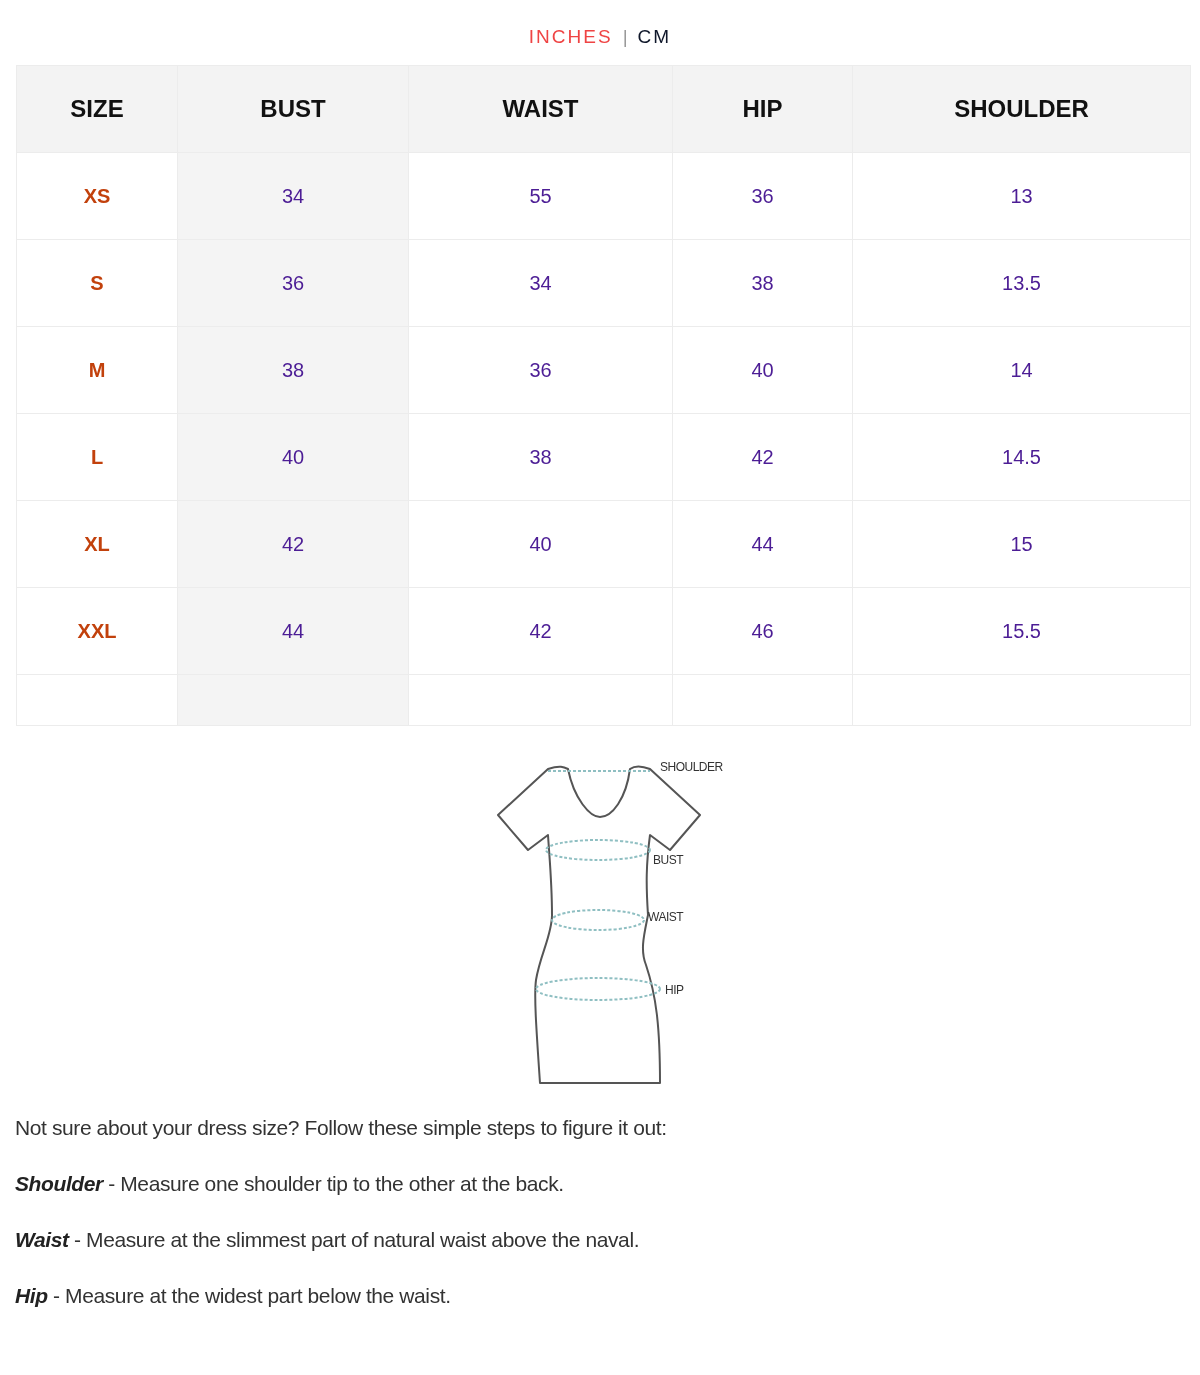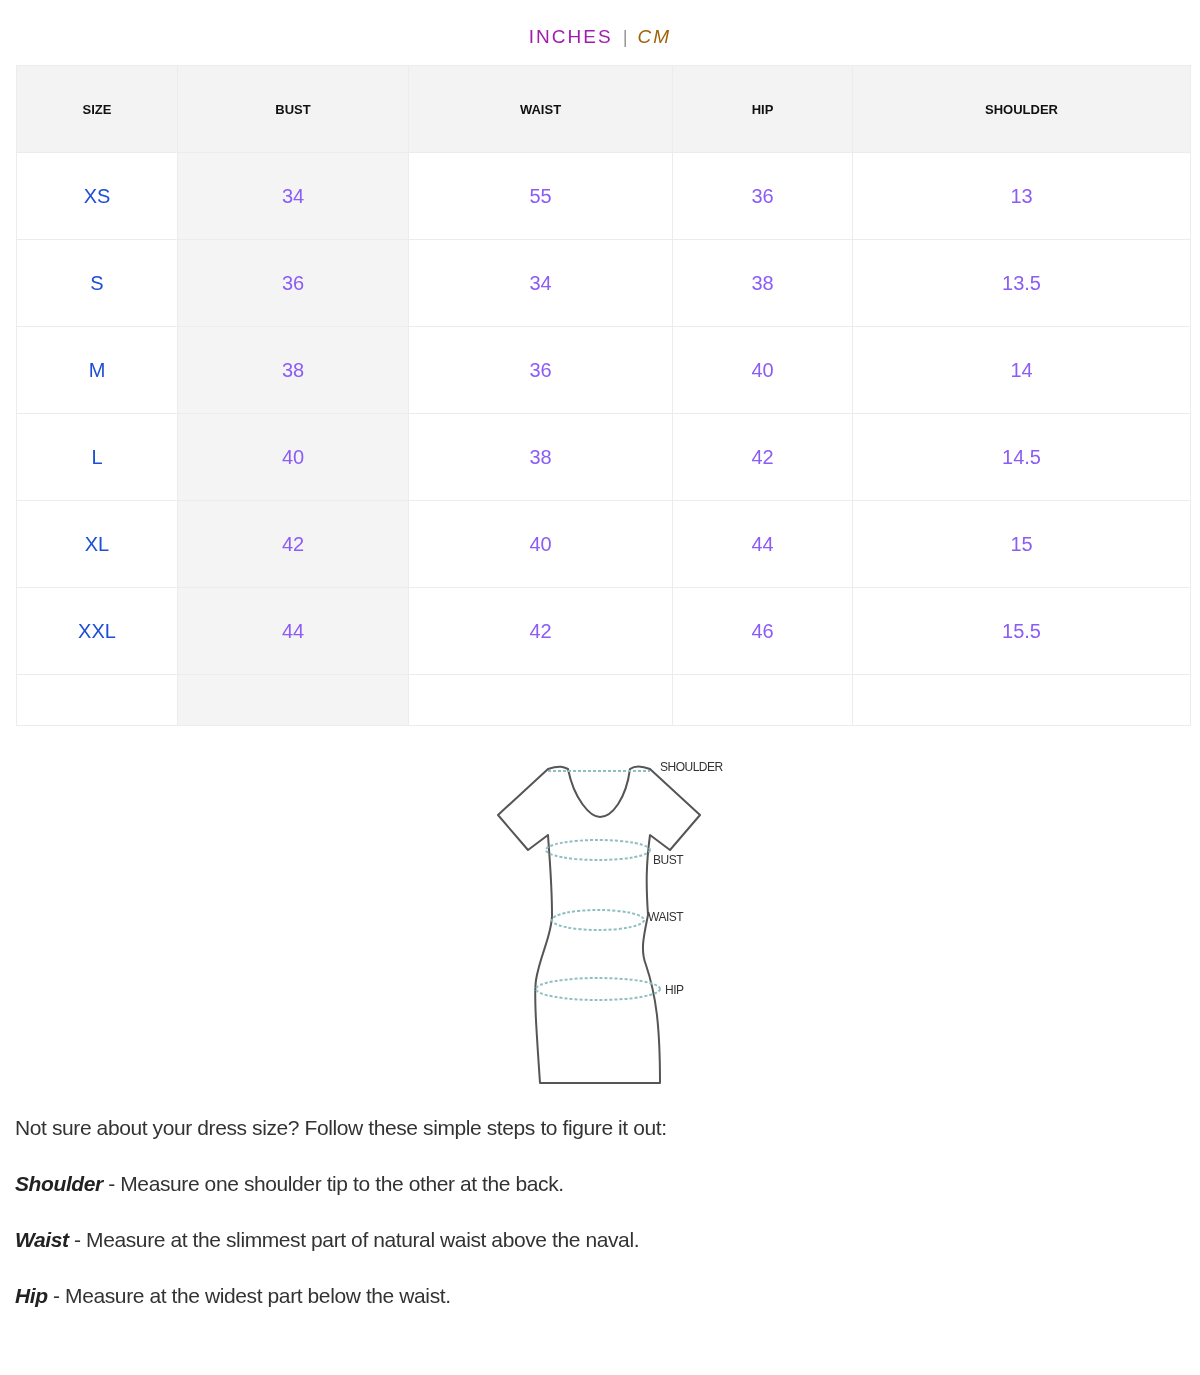--- a/index.html
+++ b/index.html
@@ -1,27 +1,27 @@
 <!DOCTYPE html>
 <html><head>
 <meta charset="utf-8">
 <style>
   html, body { margin: 0; padding: 0; background: #ffffff; }
   body { width: 1200px; height: 1375px; position: relative; overflow: hidden; font-family: "Liberation Sans", sans-serif; color: #222; }
 
   .unit-toggle { position: absolute; top: 26px; left: 0; width: 1200px; text-align: center; font-size: 19px; letter-spacing: 2px; }
-  .unit-toggle .unit-inches { color: #a21caf; cursor: pointer; }
+  .unit-toggle .unit-inches { color: #ef4444; cursor: pointer; }
   .unit-toggle .unit-sep { color: #999; margin: 0 10px; letter-spacing: 0; }
-  .unit-toggle .unit-cm { color: #a16207; cursor: pointer; font-style: italic; }
+  .unit-toggle .unit-cm { color: #0f172a; cursor: pointer; }
 
   table.size-table { position: absolute; top: 65px; left: 16px; border-collapse: collapse; width: 1174px; table-layout: fixed; }
   table.size-table th, table.size-table td { border: 1.5px solid #ececec; text-align: center; vertical-align: middle; }
-  table.size-table th { height: 84px; background: #f3f3f3; font-weight: bold; font-size: 13px; color: #111; }
-  table.size-table td { height: 84px; font-size: 20px; color: #8b5cf6; }
-  table.size-table td.size-label { font-weight: normal; color: #1d4ed8; }
+  table.size-table th { height: 84px; background: #f3f3f3; font-weight: bold; font-size: 24px; color: #111; }
+  table.size-table td { height: 84px; font-size: 20px; color: #4c1d95; }
+  table.size-table td.size-label { font-weight: bold; color: #c2410c; }
   table.size-table td.col-shade { background: #f4f4f4; }
   table.size-table tr.empty-row td { height: 48px; }
 
   .diagram { position: absolute; top: 755px; left: 490px; width: 250px; height: 340px; }
   .diagram-label { position: absolute; font-size: 12px; color: #333; letter-spacing: -0.5px; font-family: "Liberation Sans", sans-serif; }
 
   .guide { position: absolute; left: 15px; top: 1108px; width: 1170px; font-size: 21px; color: #333; }
   .guide p { margin: 8px 0 32px 0; line-height: 24px; letter-spacing: -0.4px; }
   .guide .term { font-weight: bold; font-style: italic; color: #222; }
 </style>

